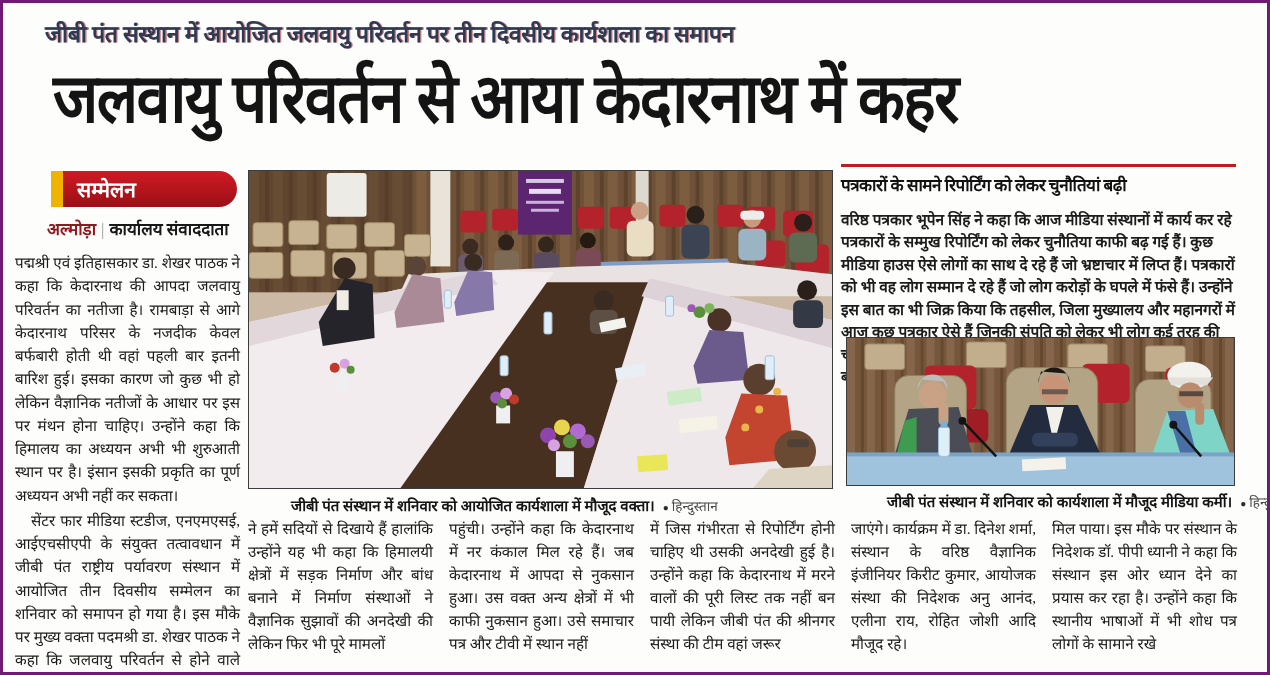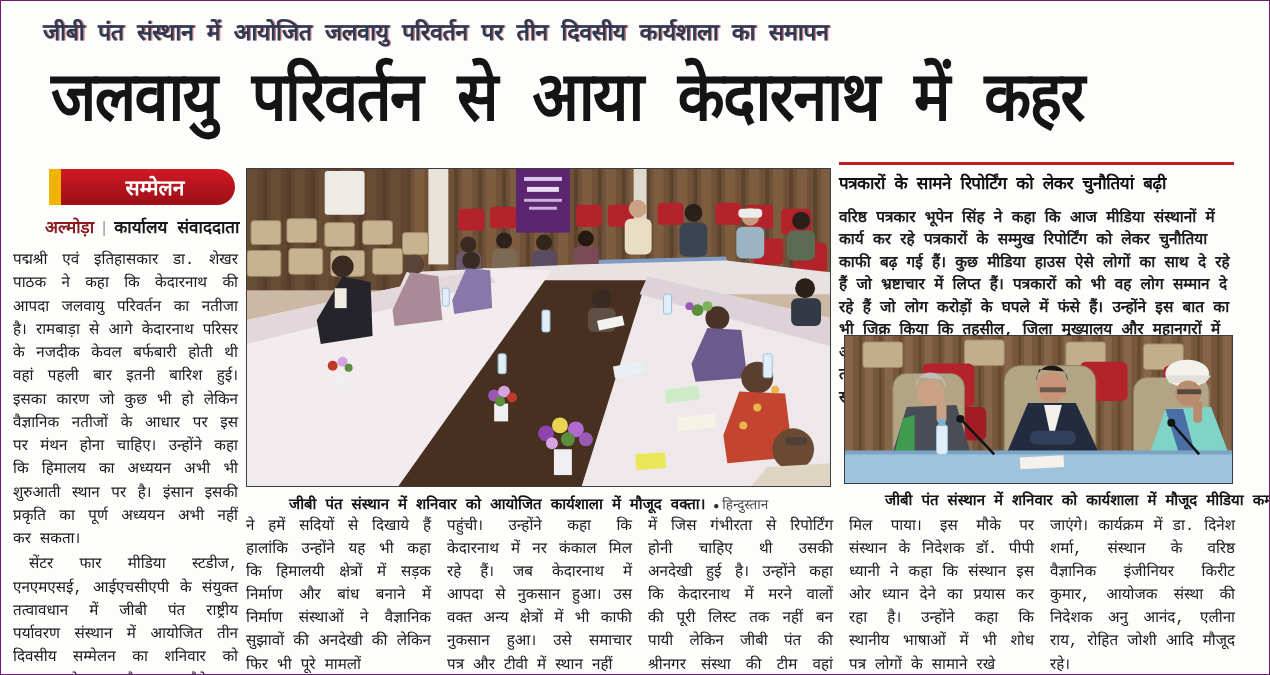--- a/index.html
+++ b/index.html
@@ -1,22 +1,22 @@
 <!DOCTYPE html>
 <html lang="hi" style="--accent_red: #c11b22; --badge_red_dark: #9c0f16; --badge_yellow: #f0b400; --kicker_color: #2e3a52; --headline_color: #141414; --byline_maroon: #8d1a1f;"><head>
 <meta charset="utf-8">
 <style>
   html,body{margin:0;padding:0;background:#ffffff;}
   .page{
     position:relative;
     width:1270px;height:675px;
     box-sizing:border-box;
-    border:1px solid #701a75;
+    border:3px solid #701a75;
     background:#fdfdfc;
-    font-family:Liberation Mono, monospace;
+    font-family:Liberation Serif, serif;
     overflow:hidden;
   }
   
   .kicker{
     position:absolute;left:42px;top:14px;
     font-size:23px;font-weight:700;
     color:var(--kicker_color,#2e3a52);
     text-shadow:1.3px 0 0 rgba(158,24,34,.55);
     white-space:nowrap;letter-spacing:-.3px;
   }
@@ -25,21 +25,21 @@
     font-size:61px;font-weight:800;
     color:var(--headline_color,#141414);
     letter-spacing:-1.5px;white-space:nowrap;
     transform:scaleY(1.12);transform-origin:left top;
   }
   
   .badge{
     position:absolute;left:48px;top:168px;width:186px;height:36px;
     background:linear-gradient(180deg,#cf1a24 0%,var(--badge_red_dark,#9c0f16) 100%);
     border-radius:0 18px 18px 0;
-    display:flex;align-items:center;padding-left:26px;box-sizing:border-box;justify-content:center;
+    display:flex;align-items:center;padding-left:26px;box-sizing:border-box;
   }
   .badge::before{
     content:"";position:absolute;left:0;top:0;width:12px;height:100%;
     background:var(--badge_yellow,#f0b400);
   }
   .badge span{color:#fff;font-size:21px;font-weight:700;}
   .byline-row{
     position:absolute;left:44px;top:214px;width:200px;
     font-size:17px;font-weight:700;white-space:nowrap;
   }
@@ -332,17 +332,17 @@
     </svg>
   </div>
   <div class="caption cap-right">
     <span>जीबी पंत संस्थान में शनिवार को कार्यशाला में मौजूद मीडिया कर्मी।</span><span class="bullet">●</span><span class="credit">हिन्दुस्तान</span>
   </div>
 
   <div class="bottom-strip">
     <div class="col">ने हमें सदियों से दिखाये हैं हालांकि उन्होंने यह भी कहा कि हिमालयी क्षेत्रों में सड़क निर्माण और बांध बनाने में निर्माण संस्थाओं ने वैज्ञानिक सुझावों की अनदेखी की लेकिन फिर भी पूरे मामलों</div>
     <div class="col">पहुंची। उन्होंने कहा कि केदारनाथ में नर कंकाल मिल रहे हैं। जब केदारनाथ में आपदा से नुकसान हुआ। उस वक्त अन्य क्षेत्रों में भी काफी नुकसान हुआ। उसे समाचार पत्र और टीवी में स्थान नहीं</div>
     <div class="col">में जिस गंभीरता से रिपोर्टिंग होनी चाहिए थी उसकी अनदेखी हुई है। उन्होंने कहा कि केदारनाथ में मरने वालों की पूरी लिस्ट तक नहीं बन पायी लेकिन जीबी पंत की श्रीनगर संस्था की टीम वहां जरूर</div>
+    <div class="col">जाएंगे। कार्यक्रम में डा. दिनेश शर्मा, संस्थान के वरिष्ठ वैज्ञानिक इंजीनियर किरीट कुमार, आयोजक संस्था की निदेशक अनु आनंद, एलीना राय, रोहित जोशी आदि मौजूद रहे।</div>
     <div class="col">मिल पाया। इस मौके पर संस्थान के निदेशक डॉ. पीपी ध्यानी ने कहा कि संस्थान इस ओर ध्यान देने का प्रयास कर रहा है। उन्होंने कहा कि स्थानीय भाषाओं में भी शोध पत्र लोगों के सामाने रखे</div>
-    <div class="col">जाएंगे। कार्यक्रम में डा. दिनेश शर्मा, संस्थान के वरिष्ठ वैज्ञानिक इंजीनियर किरीट कुमार, आयोजक संस्था की निदेशक अनु आनंद, एलीना राय, रोहित जोशी आदि मौजूद रहे।</div>
   </div>
 
 </div>
 
 </body></html>

